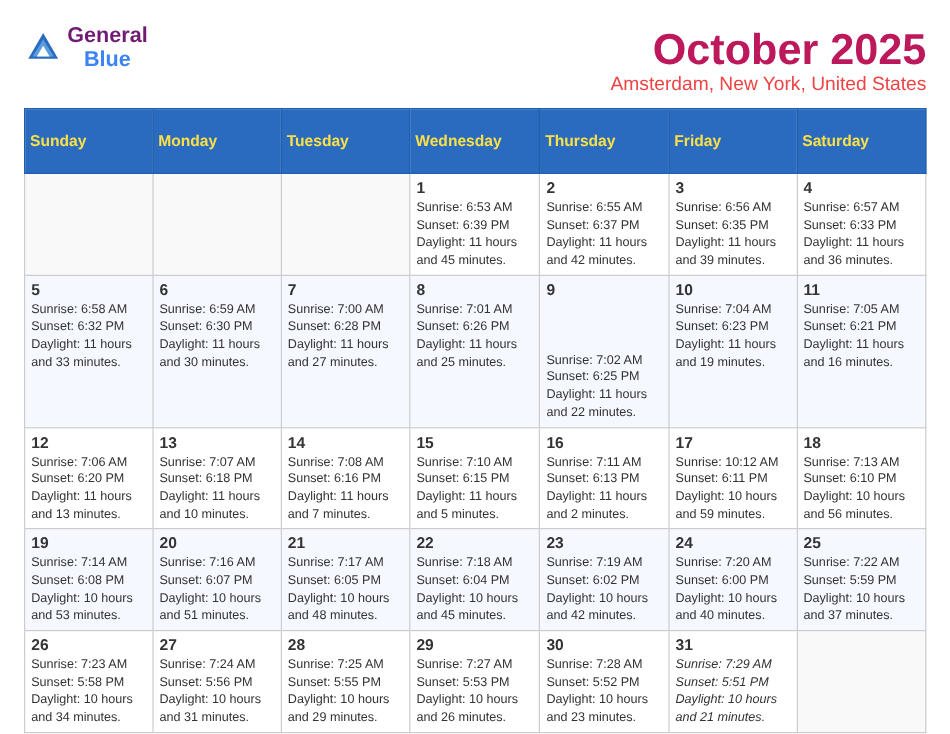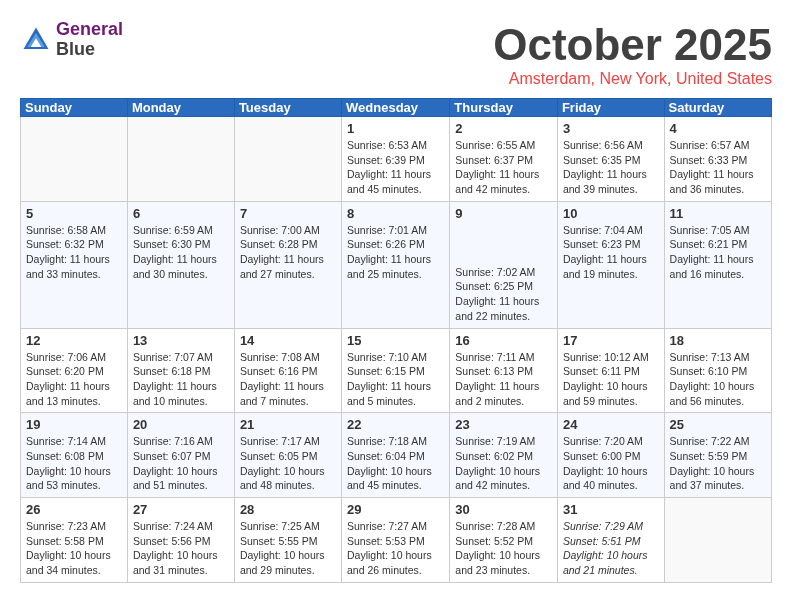--- a/index.html
+++ b/index.html
@@ -26,50 +26,51 @@
       line-height: 1.1;
     }
     .logo-general {
       font-size: 18px;
       font-weight: bold;
       color: #701a75;
     }
     .logo-blue {
       font-size: 18px;
       font-weight: bold;
-      color: #404040;
+      color: #3b82f6;
+      text-align: center;
     }
     .logo-icon {
       width: 32px;
       height: 32px;
       margin-right: 4px;
     }
     .title-area {
       text-align: right;
     }
     .month-title {
-      font-size: 44px;
-      font-weight: bold;
-      color: #404040;
+      font-size: 36px;
+      font-weight: bold;
+      color: #be185d;
     }
     .location-title {
       font-size: 16px;
       color: #ef4444;
     }
     .calendar-table {
       width: 100%;
       border-collapse: collapse;
       border: 1px solid #ccc;
     }
     .calendar-table th {
       background: #2a6bbf;
-      color: #ffffff;
+      color: #fde047;
       font-size: 13px;
       font-weight: bold;
-      padding: 1px 4px;
+      padding: 19px 4px;
       text-align: left;
       border: 1px solid #2060aa;
     }
     .calendar-table td {
       vertical-align: top;
       border: 1px solid #ccc;
       padding: 4px 5px;
       width: 110px;
       min-height: 80px;
       background: #fff;

